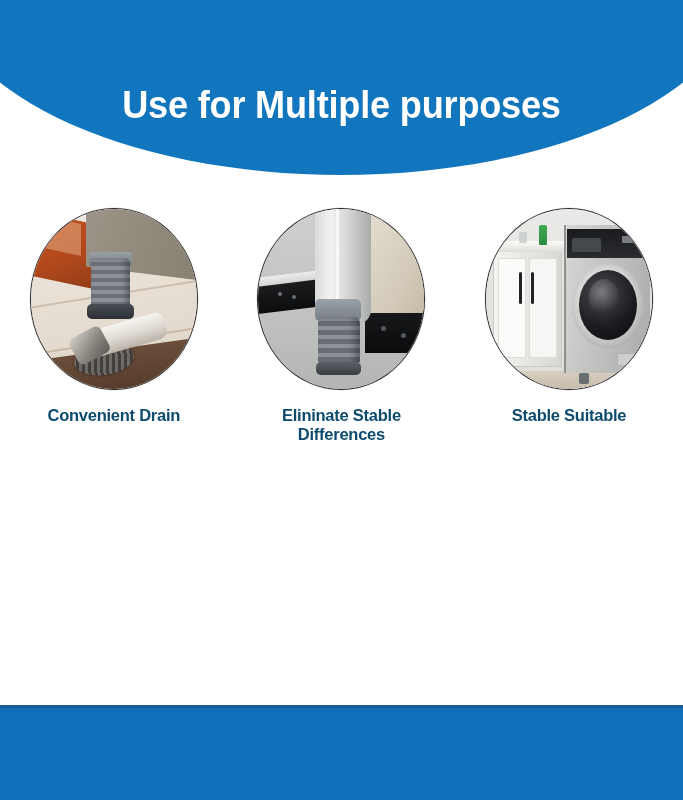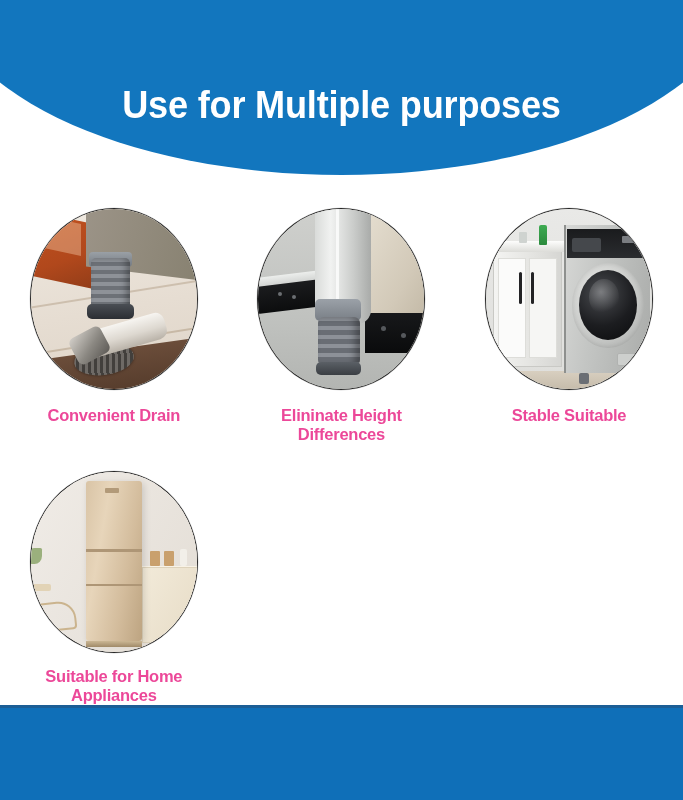--- a/index.html
+++ b/index.html
@@ -73,21 +73,21 @@
     background:#d8d8d4;
     box-shadow:0 0 0 0.5px rgba(0,0,0,0.15);
   }
   .photo-inner { position:absolute; inset:0; overflow:hidden; }
 
   .caption {
     margin-top:16px;
     text-align:center;
     font-size:16.5px;
     font-weight:bold;
-    color:#ec4899;
+    color:#0c4a6e;
     line-height:1.18;
     letter-spacing:-0.25px;
     font-family:"Liberation Sans", sans-serif;
     white-space:pre-line;
   }
   .cell.row2 .caption { margin-top:14px; }
 
   
   .footer-band {
     position:absolute;
@@ -353,21 +353,21 @@
           <div class="p2-strip"></div>
           <div class="p2-stripdot"></div>
           <div class="p2-stripdot2"></div>
           <div class="p2-body"></div>
           <div class="p2-body-edge"></div>
           <div class="p2-footcap"></div>
           <div class="p2-foot"></div>
           <div class="p2-footbase"></div>
         </div>
       </div>
-      <div class="caption">Elininate Height
+      <div class="caption">Elininate Stable
 Differences</div>
     </div>
 
     <div class="cell">
       <div class="photo-frame">
         <div class="photo-inner">
           <div class="p3-bg"></div>
           <div class="p3-floor"></div>
           <div class="p3-cab"></div>
           <div class="p3-cabdoor1"></div>
@@ -384,43 +384,20 @@
           <div class="p3-drumout"></div>
           <div class="p3-drumin"></div>
           <div class="p3-drumglass"></div>
           <div class="p3-badge"></div>
           <div class="p3-foot"></div>
         </div>
       </div>
       <div class="caption">Stable Suitable</div>
     </div>
 
-    <div class="cell row2">
-      <div class="photo-frame">
-        <div class="photo-inner">
-          <div class="p4-bg"></div>
-          <div class="p4-wall"></div>
-          <div class="p4-plant"></div>
-          <div class="p4-table"></div>
-          <div class="p4-chair"></div>
-          <div class="p4-cabtop"></div>
-          <div class="p4-cabinet"></div>
-          <div class="p4-jar1"></div>
-          <div class="p4-jar2"></div>
-          <div class="p4-bottle"></div>
-          <div class="p4-fridge"></div>
-          <div class="p4-div1"></div>
-          <div class="p4-div2"></div>
-          <div class="p4-logo"></div>
-          <div class="p4-base"></div>
-        </div>
-      </div>
-      <div class="caption">Suitable for Home
-Appliances</div>
-    </div>
 
 
 
   </div>
 
   <div class="footer-band"></div>
 
 </div>
 
 </body></html>

